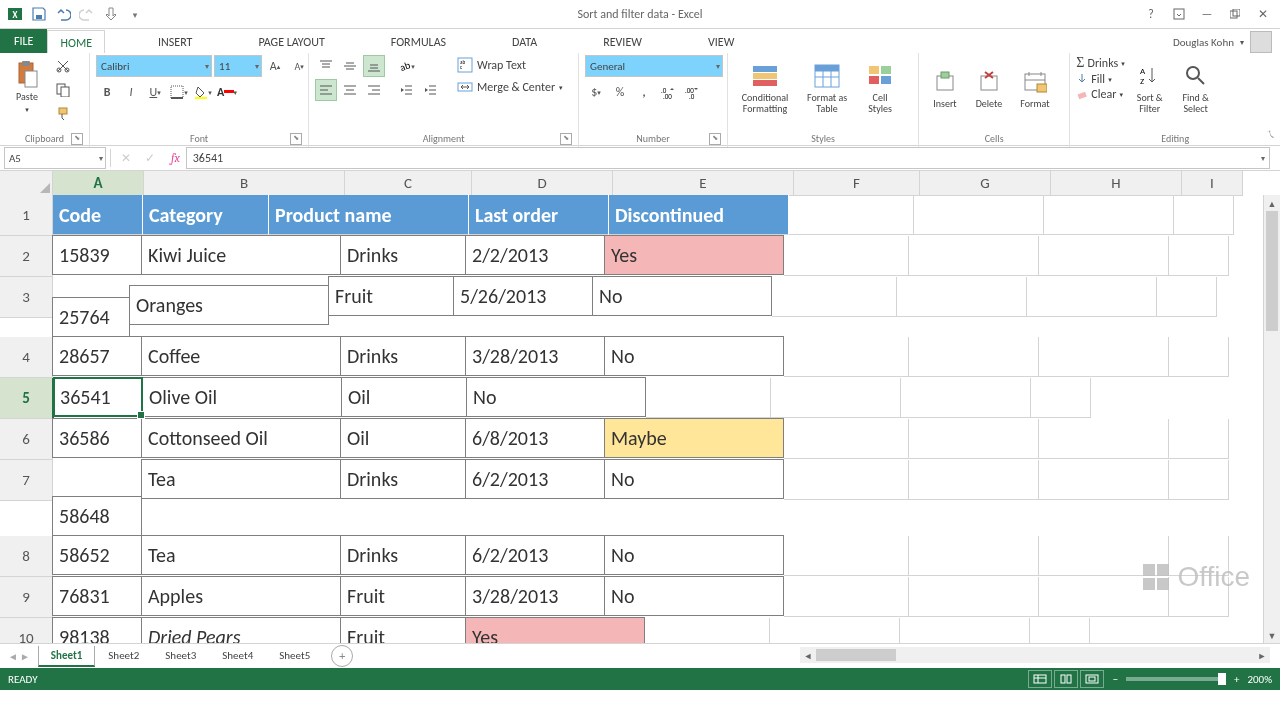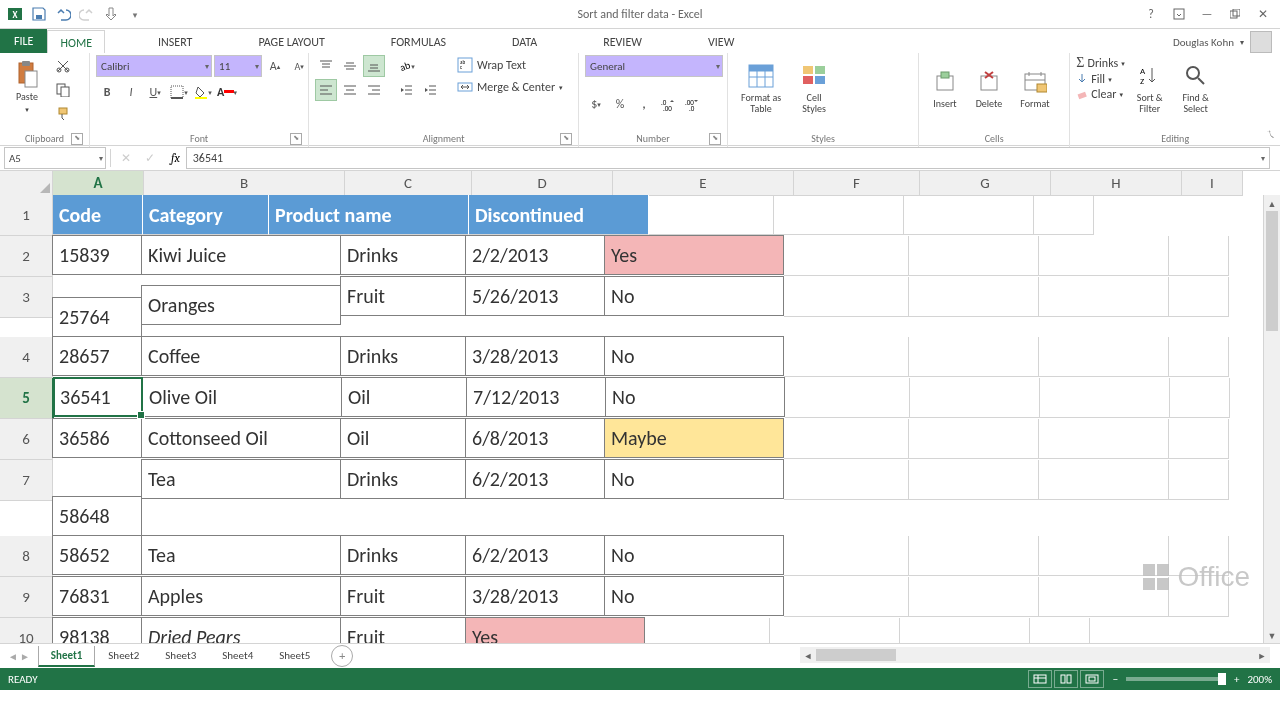--- a/index.html
+++ b/index.html
@@ -19,28 +19,28 @@
   .ribbon{height:92px;border-bottom:1px solid #d4d4d4;background:#fff;display:flex;position:relative}
   .group{border-right:1px solid #e1e1e1;padding:2px 6px 0 6px;display:flex;flex-direction:column;justify-content:space-between;height:100%}
   .group-body{display:flex;align-items:flex-start;gap:4px;flex:1}
   .group-label{font-size:10px;color:#777;text-align:center;padding:2px 0;position:relative}
   .group-label .dialog-launch{position:absolute;right:0;bottom:2px;width:10px;height:10px;border:1px solid #aaa;font-size:7px;line-height:8px;color:#888}
   .bigbtn{display:flex;flex-direction:column;align-items:center;justify-content:center;width:42px;height:66px;font-size:10px;color:#444;text-align:center;line-height:11px;gap:2px}
   .bigbtn .ico{width:28px;height:28px;display:flex;align-items:center;justify-content:center}
   .smallrow{display:flex;align-items:center;gap:2px}
   .smallbtn{width:20px;height:20px;display:flex;align-items:center;justify-content:center;color:#555;border:1px solid transparent}
   .smallbtn.active{background:#cde6d0;border-color:#9ec9a3}
-  .combo{height:20px;border:1px solid #c5c5c5;display:flex;align-items:center;padding:0 14px 0 4px;font-size:11px;position:relative;background:#c4b5fd}
+  .combo{height:20px;border:1px solid #c5c5c5;display:flex;align-items:center;padding:0 14px 0 4px;font-size:11px;position:relative;background:#7dd3fc}
   .combo .dd{position:absolute;right:2px;font-size:8px;color:#666}
   .col{display:flex;flex-direction:column;gap:2px}
   .namebox-row{height:24px;border-bottom:1px solid #d4d4d4;display:flex;align-items:center;background:#fff}
   .namebox{width:92px;height:20px;border:1px solid #c5c5c5;margin:0 4px;display:flex;align-items:center;padding:0 4px;font-size:11px;position:relative}
   .namebox .dd{position:absolute;right:2px;font-size:8px;color:#666}
   .fx-btns{display:flex;gap:2px;padding:0 4px;color:#aaa}
-  .fx-label{font-style:italic;font-family:"Cambria",serif;color:#000000;padding:0 6px;font-size:12px}
+  .fx-label{font-style:italic;font-family:"Cambria",serif;color:#ec4899;padding:0 6px;font-size:12px}
   .formula-bar{flex:1;height:20px;border:1px solid #c5c5c5;margin-right:10px;padding:0 6px;font-size:12px;display:flex;align-items:center;position:relative}
   .formula-bar .dd{position:absolute;right:4px;font-size:8px;color:#666}
   .grid-area{position:relative;height:472px;background:#fff;overflow:hidden}
   .colhdrs{display:flex;position:absolute;top:0;left:0;height:24px}
   .selectall{width:52px;height:24px;background:#f0f0f0;border-right:1px solid #d4d4d4;border-bottom:1px solid #d4d4d4;position:relative}
   .selectall:after{content:"";position:absolute;right:2px;bottom:2px;border-left:10px solid transparent;border-bottom:10px solid #b7b7b7}
   .colhdr{height:24px;background:#f0f0f0;border-right:1px solid #d4d4d4;border-bottom:1px solid #d4d4d4;display:flex;align-items:center;justify-content:center;font-size:15px;color:#555}
   .colhdr.sel{background:#d5e3cf;border-bottom:2px solid #217346;color:#217346;font-weight:bold}
   .rows{position:absolute;top:24px;left:0}
   .row{display:flex}
@@ -327,21 +327,21 @@
             </svg>
             <span>Merge &amp; Center</span>
             <span style="font-size:7px">▾</span>
           </div>
       </div>
     </div>
     <div class="group-label"><span>Alignment</span><div class="dialog-launch">⬊</div></div>
   </div>
 
   <div class="group" style="width:136px">
-    <div class="group-body col" style="gap:16px">
+    <div class="group-body col" style="gap:4px">
       <div class="combo" style="width:118px">
           <span>General</span>
           <span class="dd">▾</span>
         </div>
       <div class="smallrow">
         <div class="smallbtn">$<span style="font-size:7px">▾</span></div>
         <div class="smallbtn">%</div>
         <div class="smallbtn">
             <b>,</b>
           </div>
@@ -359,20 +359,31 @@
               <path d="M11 5l-2-2h4z" fill="#555"></path>
             </svg>
           </div>
       </div>
     </div>
     <div class="group-label"><span>Number</span><div class="dialog-launch">⬊</div></div>
   </div>
 
   <div class="group" style="width:180px">
     <div class="group-body">
+      <div class="bigbtn" style="width:62px">
+          <div class="ico">
+            <svg width="28" height="24">
+              <rect x="2" y="2" width="24" height="6" fill="#6aa0d8"></rect>
+              <rect x="2" y="9" width="24" height="6" fill="#f0c674"></rect>
+              <rect x="2" y="16" width="24" height="6" fill="#e06060"></rect>
+            </svg>
+          </div>
+          <span style="white-space:pre-line">Conditional
+Formatting</span>
+        </div>
       <div class="bigbtn" style="width:54px">
           <div class="ico">
             <svg width="26" height="24">
               <rect x="1" y="1" width="24" height="22" fill="none" stroke="#6aa0d8"></rect>
               <line x1="1" y1="7" x2="25" y2="7" stroke="#6aa0d8"></line>
               <line x1="1" y1="13" x2="25" y2="13" stroke="#6aa0d8"></line>
               <line x1="9" y1="1" x2="9" y2="23" stroke="#6aa0d8"></line>
               <line x1="17" y1="1" x2="17" y2="23" stroke="#6aa0d8"></line>
               <rect x="1" y="1" width="24" height="6" fill="#6aa0d8"></rect>
             </svg>
@@ -509,41 +520,42 @@
       <div class="colhdr" style="width: 130px;">G</div>
       <div class="colhdr" style="width: 130px;">H</div>
       <div class="colhdr" style="width: 60px;">I</div>
     </div>
   <div class="rows" id="rows">
       <div class="row">
         <div class="rowhdr">1</div>
         <div class="cell hdr" style="width: 90px;">Code</div>
         <div class="cell hdr" style="width: 126px;">Category</div>
         <div class="cell hdr" style="width: 200px;">Product name</div>
+        <div class="cell hdr" style="width: 140px;">Last order</div>
         <div class="cell hdr" style="width: 180px;">Discontinued</div>
         <div class="cell " style="width: 125px;"></div>
         <div class="cell " style="width: 130px;"></div>
         <div class="cell " style="width: 130px;"></div>
         <div class="cell " style="width: 60px;"></div>
       </div>
       <div class="row">
         <div class="rowhdr">2</div>
         <div class="cell data" style="width: 90px;">15839</div>
         <div class="cell data" style="width: 200px;">Kiwi Juice</div>
         <div class="cell data" style="width: 126px;">Drinks</div>
         <div class="cell data" style="width: 140px;">2/2/2013</div>
         <div class="cell data yes" style="width: 180px;">Yes</div>
         <div class="cell " style="width: 125px;"></div>
         <div class="cell " style="width: 130px;"></div>
         <div class="cell " style="width: 130px;"></div>
         <div class="cell " style="width: 60px;"></div>
       </div>
       <div class="row">
         <div class="rowhdr">3</div>
-        <div class="cell data" style="width: 90px; margin-top: 20px;">25764</div>
+        <div class="cell data" style="width: 78px; margin-top: 20px;">25764</div>
         <div class="cell data" style="width: 200px; margin-top: 8px;">Oranges</div>
         <div class="cell data" style="width: 126px;">Fruit</div>
         <div class="cell data" style="width: 140px;">5/26/2013</div>
         <div class="cell data " style="width: 180px;">No</div>
         <div class="cell " style="width: 125px;"></div>
         <div class="cell " style="width: 130px;"></div>
         <div class="cell " style="width: 130px;"></div>
         <div class="cell " style="width: 60px;"></div>
       </div>
       <div class="row">
@@ -556,21 +568,20 @@
         <div class="cell " style="width: 125px;"></div>
         <div class="cell " style="width: 130px;"></div>
         <div class="cell " style="width: 130px;"></div>
         <div class="cell " style="width: 60px;"></div>
       </div>
       <div class="row">
         <div class="rowhdr sel">5</div>
         <div class="cell data selected" style="width: 90px;">36541</div>
         <div class="cell data" style="width: 200px;">Olive Oil</div>
         <div class="cell data" style="width: 126px;">Oil</div>
-        <div class="cell data" style="width: 140px;">7/12/2013</div>
         <div class="cell data " style="width: 180px;">No</div>
         <div class="cell " style="width: 125px;"></div>
         <div class="cell " style="width: 130px;"></div>
         <div class="cell " style="width: 130px;"></div>
         <div class="cell " style="width: 60px;"></div>
       </div>
       <div class="row">
         <div class="rowhdr">6</div>
         <div class="cell data" style="width: 90px;">36586</div>
         <div class="cell data" style="width: 200px;">Cottonseed Oil</div>

